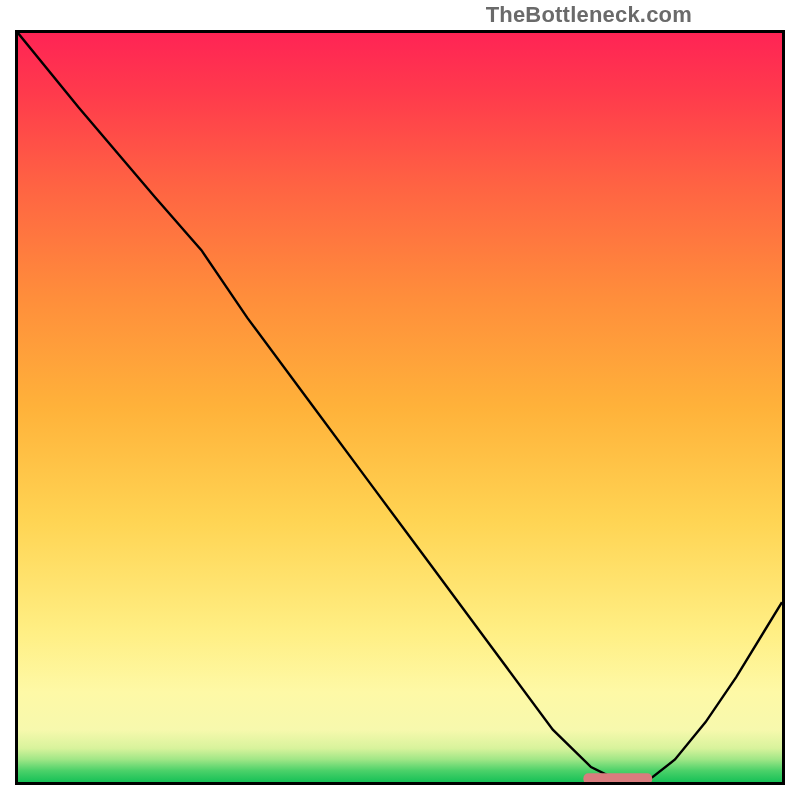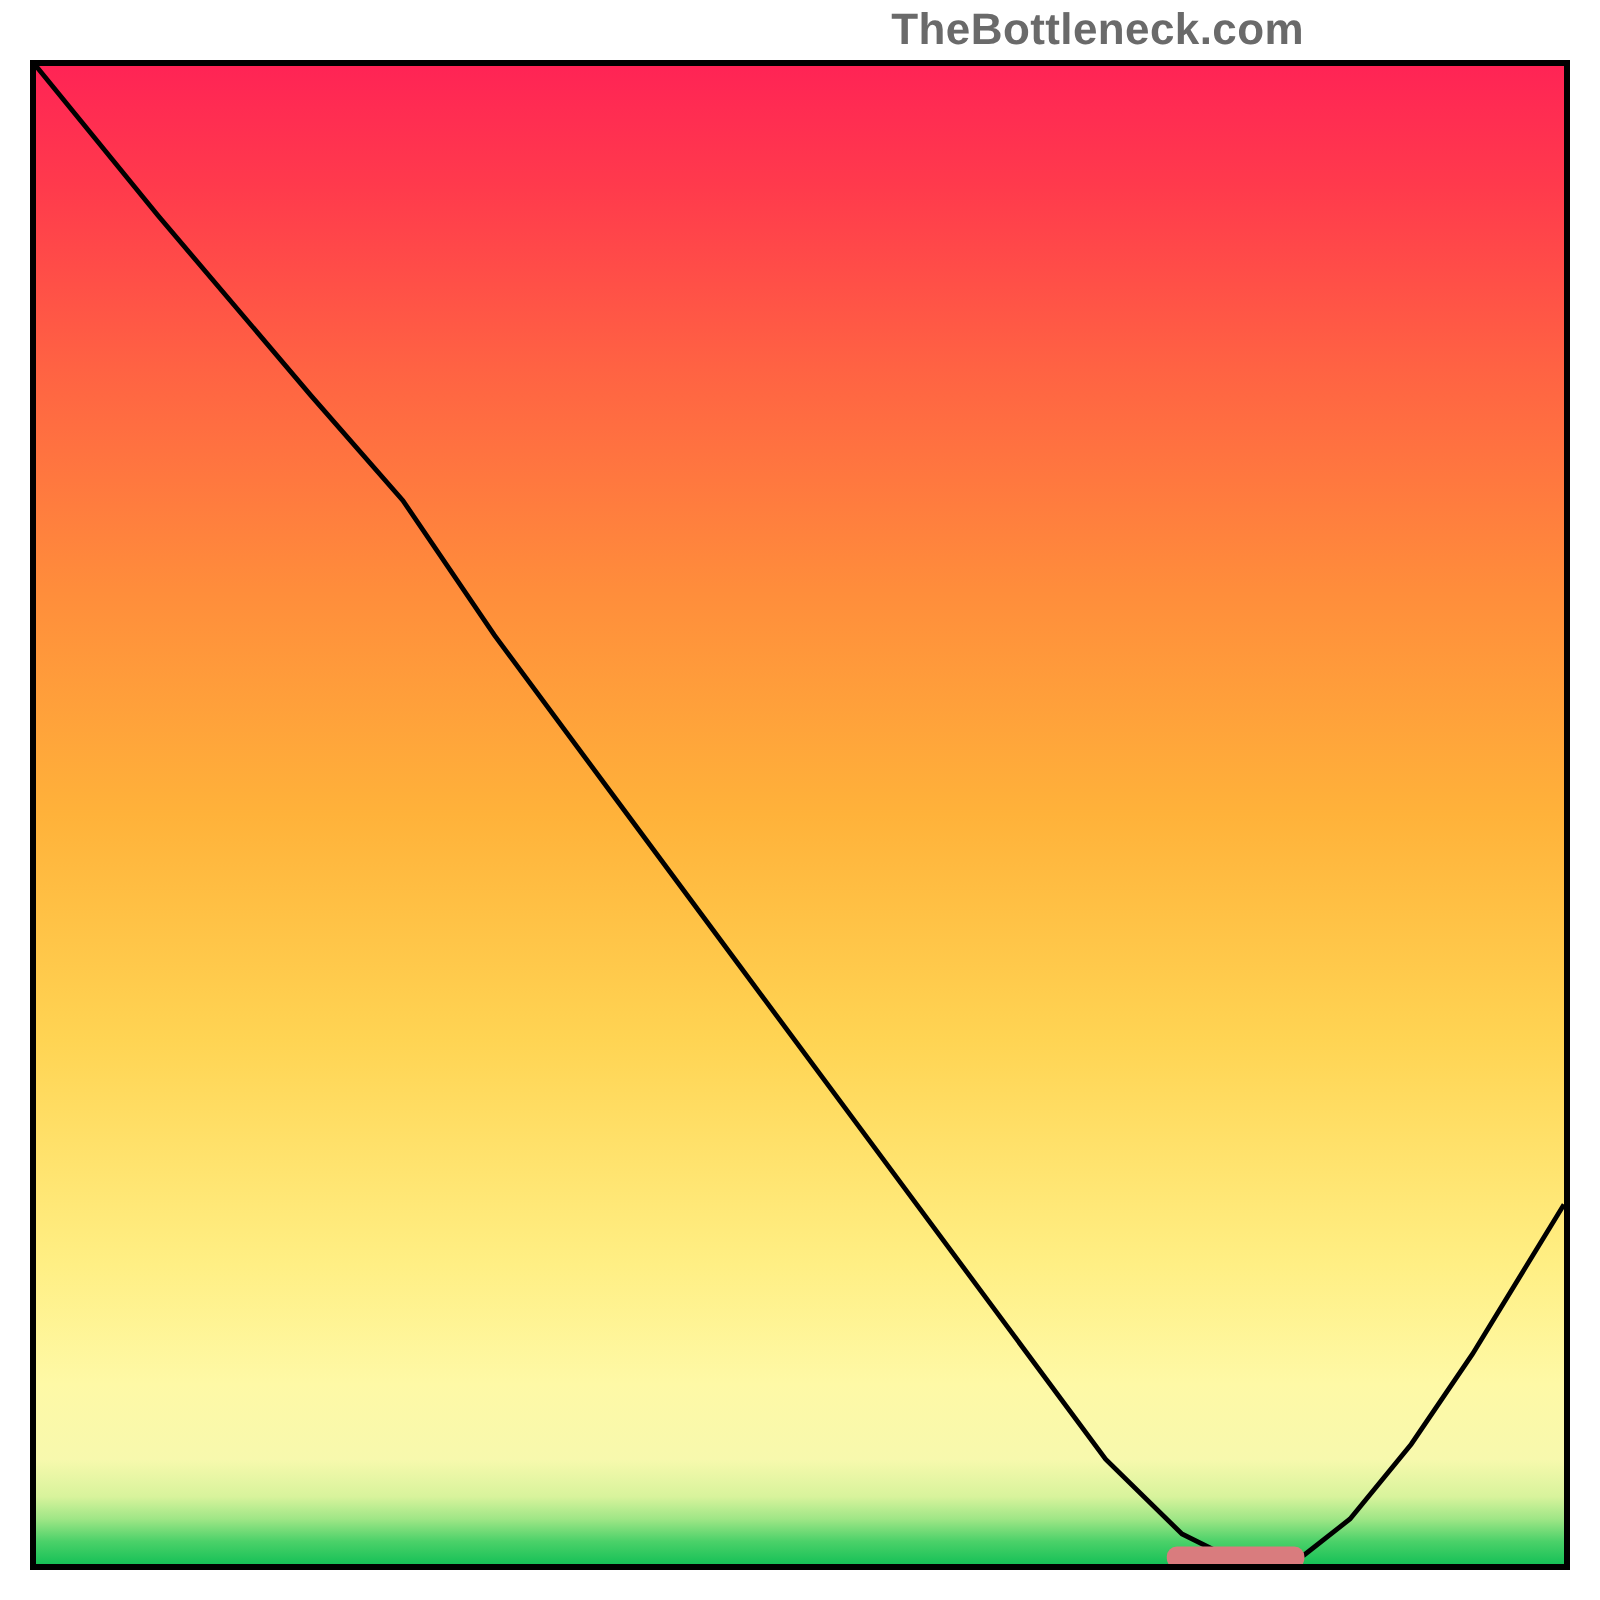--- a/index.html
+++ b/index.html
@@ -9,20 +9,21 @@
     height: 800px;
     background: #ffffff;
     overflow: hidden;
     font-family: Arial, Helvetica, sans-serif;
   }
   .outer {
     position: relative;
     width: 664px;
     height: 800px;
     background: #ffffff;
+    padding-left: 40px;
   }
   .watermark {
     position: absolute;
     top: 2px;
     right: 12px;
     font-size: 22px;
     font-weight: 600;
     color: #6a6a6a;
     letter-spacing: 0.2px;
   }

